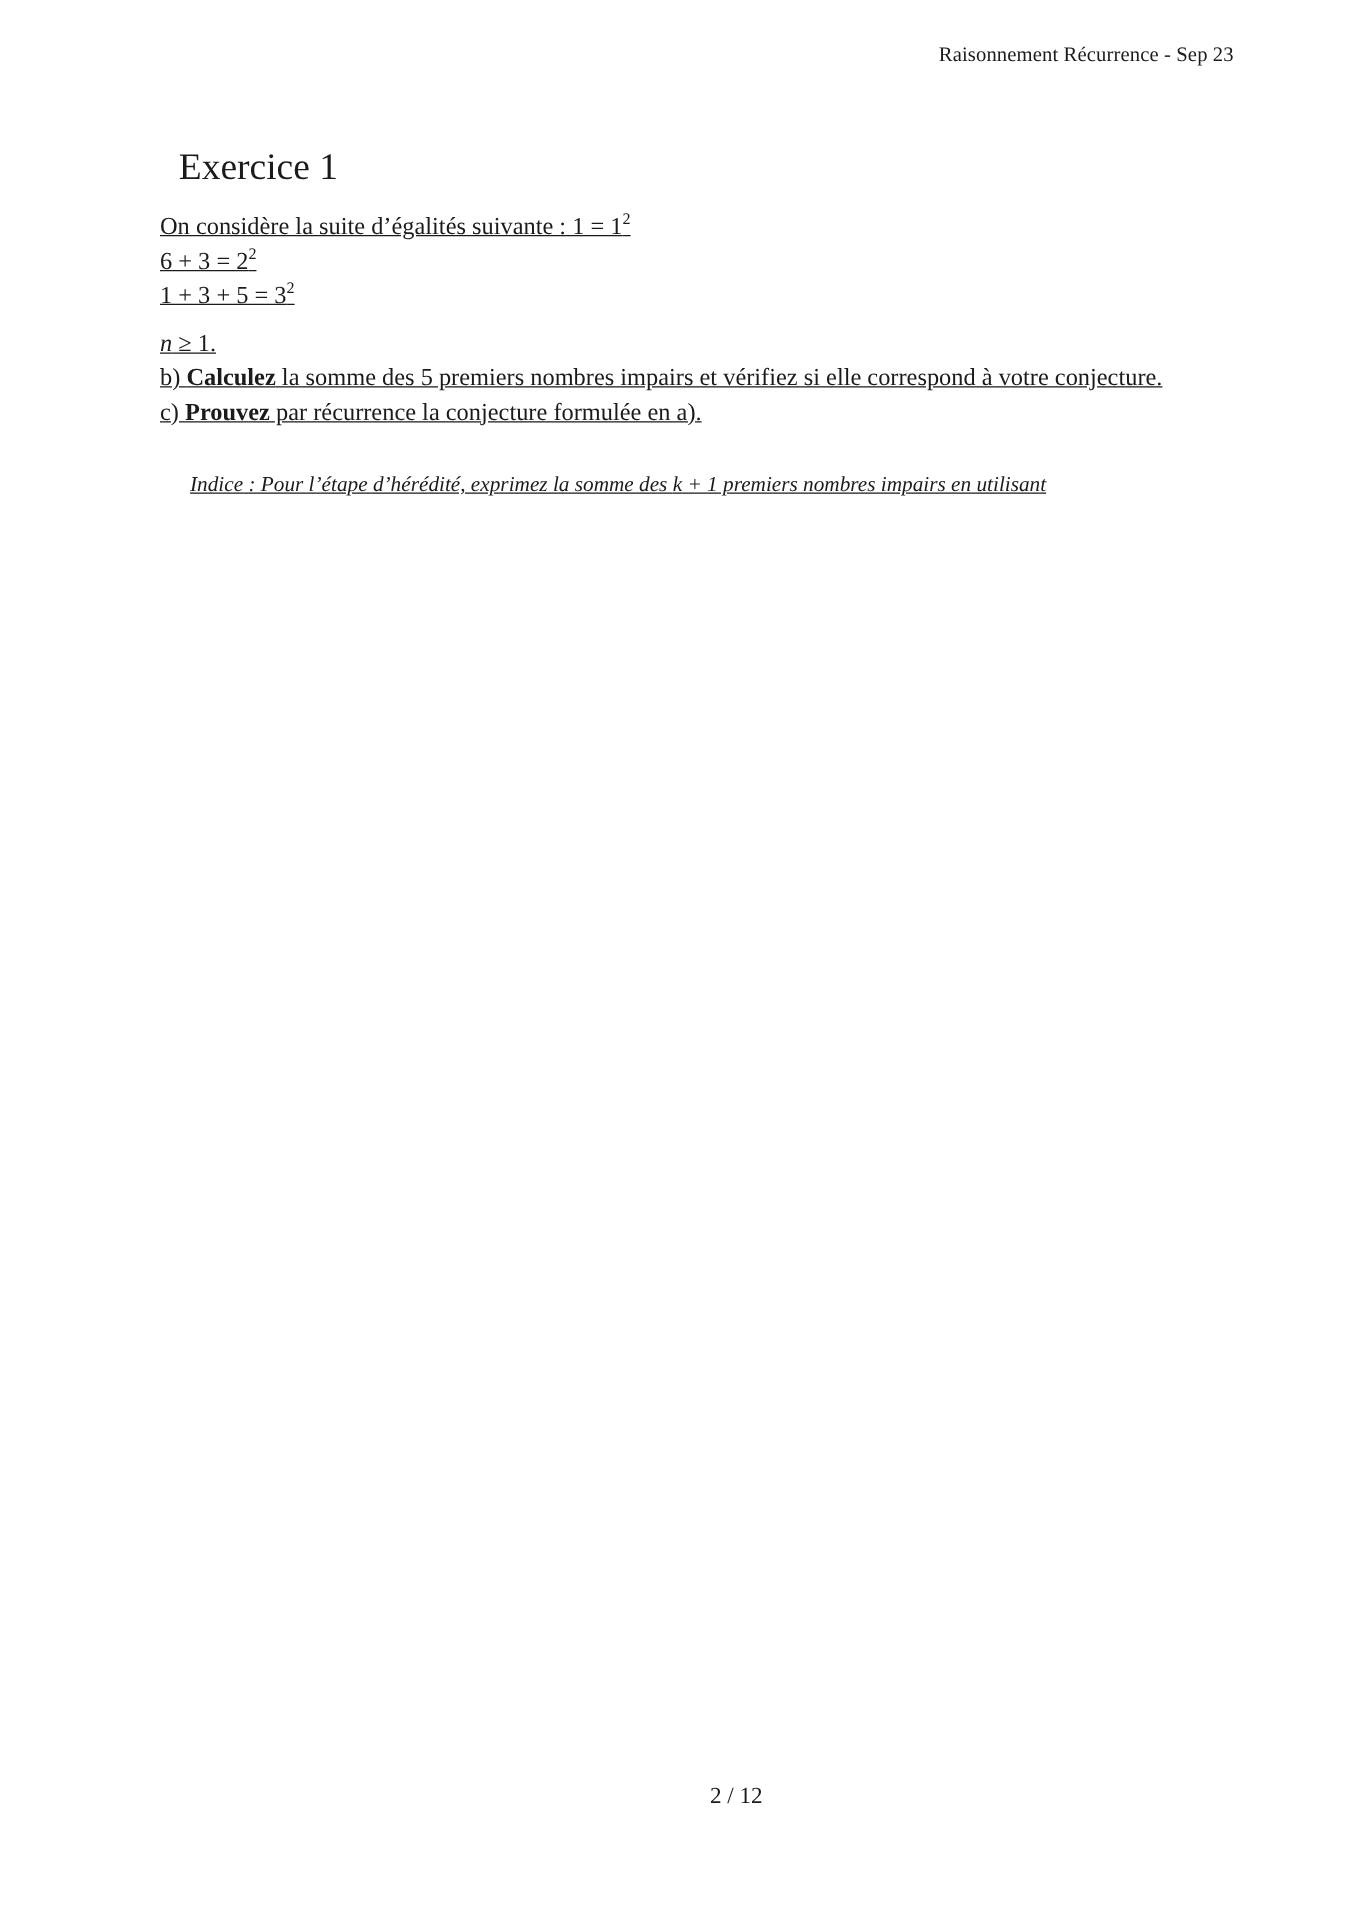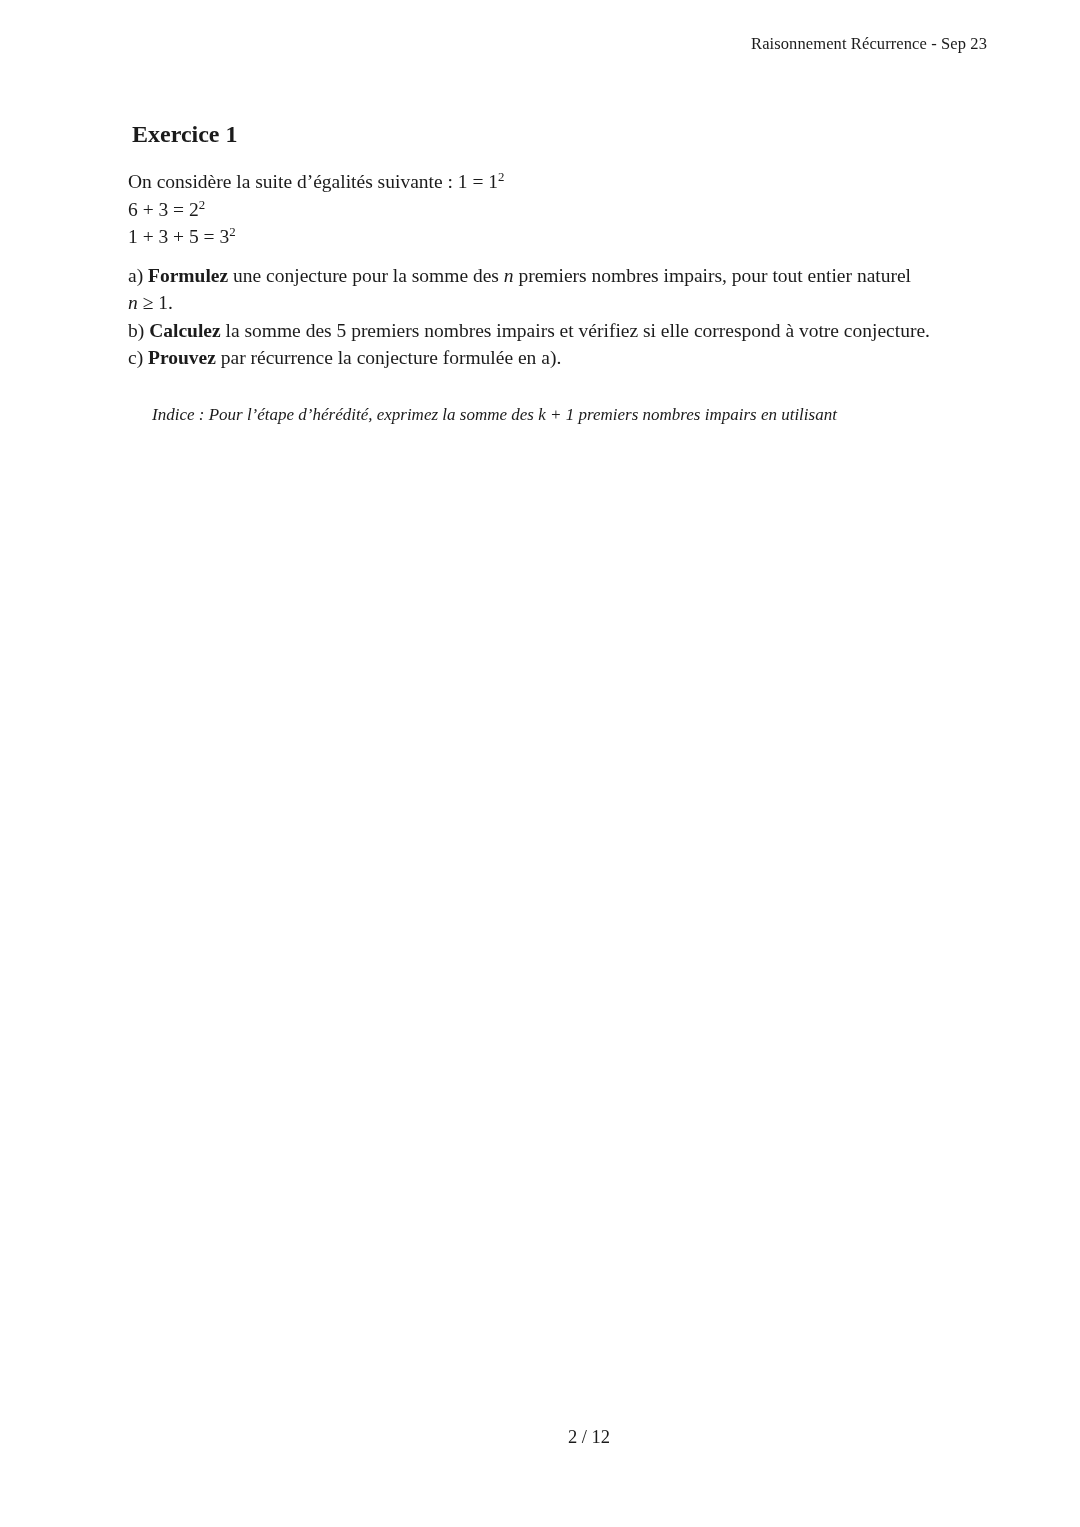--- a/index.html
+++ b/index.html
@@ -22,44 +22,44 @@
     font-size: 16.5px;
     letter-spacing: 0.1px;
   }
   .content {
     position: absolute;
     top: 0;
     left: 128px;
     right: 125px;
   }
   h1.ex-title {
-    margin: 4px;
+    margin: 15px;
     margin-top: 116px;
-    font-size: 24px;
-    font-weight: bold;
+    font-size: 30px;
+    font-weight: normal;
     line-height: 36px;
   }
   .intro {
     margin-top: 16px;
     font-size: 19.5px;
     line-height: 27.6px;
   }
   .questions {
     margin-top: 11px;
     font-size: 19.5px;
     line-height: 27.4px;
   }
   .hint {
     margin-top: 30px;
     margin-left: 24px;
     font-style: italic;
     font-size: 17px;
     line-height: 28.5px;
   }
-  .line { white-space: nowrap; }
+  .line { white-space: nowrap; text-decoration: underline; }
   .line .b { font-weight: bold; }
   .line .i { font-style: italic; }
   .line sup {
     font-size: 0.66em;
     line-height: 0;
     vertical-align: super;
   }
   .footer {
     position: absolute;
     top: 1427px;
@@ -83,21 +83,20 @@
 
     <h1 class="ex-title">Exercice 1</h1>
 
     <div class="intro">
       <div class="line"><span>On considère la suite d’égalités suivante : 1 = 1</span><sup>2</sup></div>
       <div class="line"><span>6 + 3 = 2</span><sup>2</sup></div>
       <div class="line"><span>1 + 3 + 5 = 3</span><sup>2</sup></div>
     </div>
 
     <div class="questions">
-      <div class="line"><span>a) </span><span class="b">Formulez</span><span> une conjecture pour la somme des </span><span class="i">n</span><span> premiers nombres impairs, pour tout entier naturel</span></div>
       <div class="line"><span class="i">n</span><span> ≥ 1.</span></div>
       <div class="line"><span>b) </span><span class="b">Calculez</span><span> la somme des 5 premiers nombres impairs et vérifiez si elle correspond à votre conjecture.</span></div>
       <div class="line"><span>c) </span><span class="b">Prouvez</span><span> par récurrence la conjecture formulée en a).</span></div>
     </div>
 
     <div class="hint">
       <div class="line"><span>Indice : Pour l’étape d’hérédité, exprimez la somme des </span><span class="i">k</span><span> + 1 premiers nombres impairs en utilisant</span></div>
     </div>
 
   </div>

